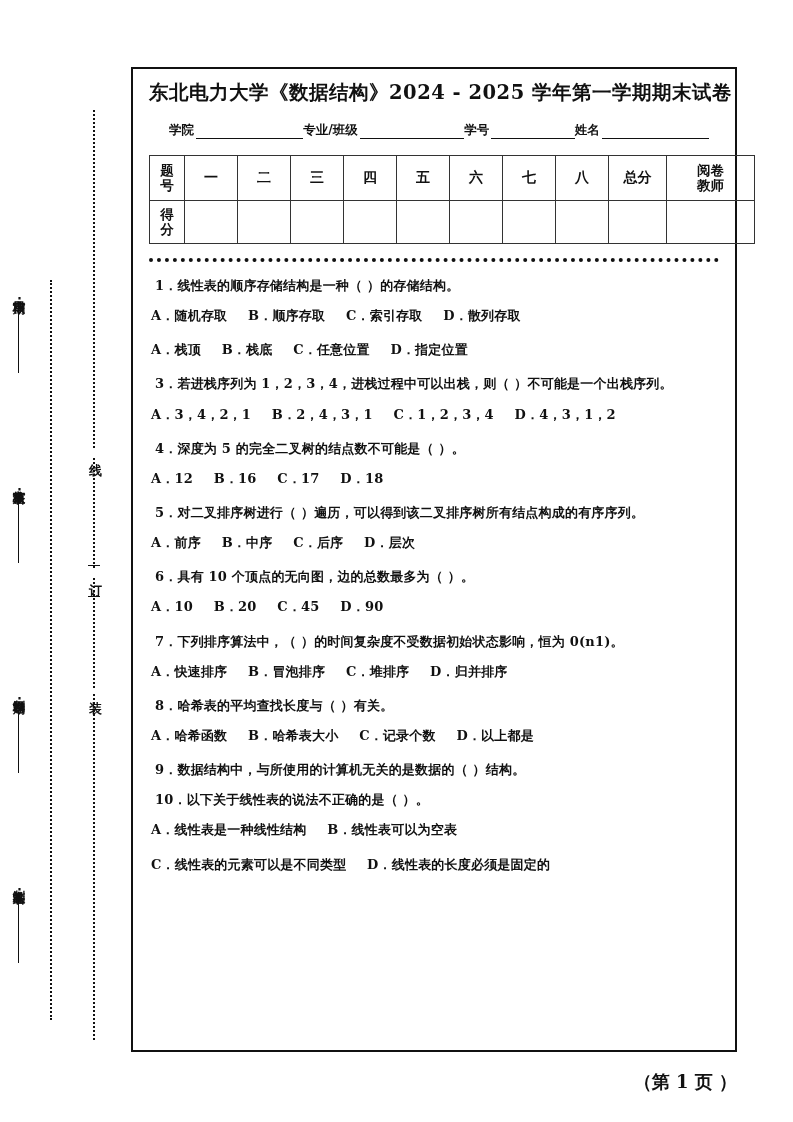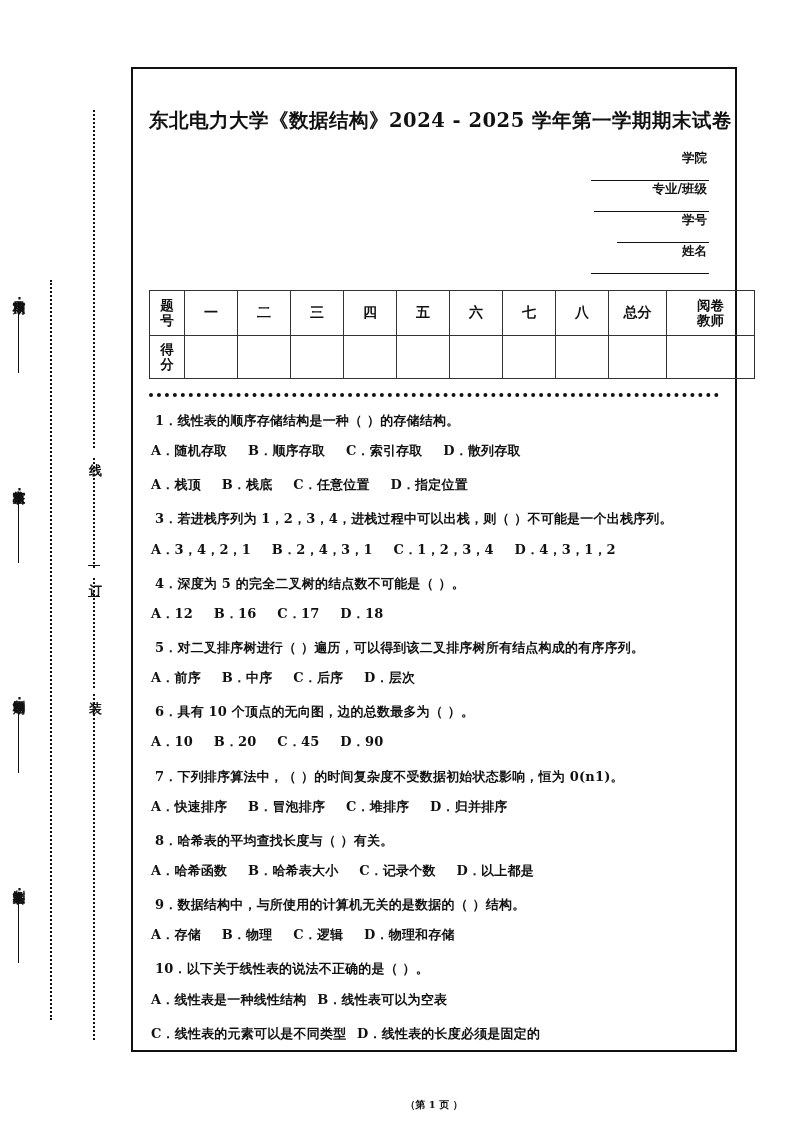--- a/index.html
+++ b/index.html
@@ -85,42 +85,41 @@
 
   
   #exam-frame {
     position: absolute;
     left: 131px;
     top: 67px;
     width: 606px;
     height: 985px;
     border: 2px solid #111;
     box-sizing: border-box;
-    padding: 28px 16px 0 16px;
+    padding: 0 16px 0 16px;
   }
 
   #paper-title {
     text-align: center;
     font-family: "DejaVu Serif", "Liberation Serif", serif;
     font-size: 19.5px;
     font-weight: bold;
     letter-spacing: 0.5px;
     margin: 10px 0 16px 0;
     white-space: nowrap;
   }
 
   
   #identity-row {
     display: flex;
     align-items: flex-end;
     font-size: 12.5px;
     font-family: "DejaVu Serif", "Liberation Serif", serif;
     font-weight: bold;
     margin: 0 10px 16px 20px;
-    flex-direction: column;
   }
   #identity-row .f-label {
     white-space: nowrap;
     padding-right: 2px;
   }
   #identity-row .f-blank {
     border-bottom: 1px solid #111;
     height: 13px;
   }
   .bl-1 { width: 118px; }
@@ -173,31 +172,31 @@
     margin: 0 0 16px 0;
     text-align: justify;
   }
   .q-stem {
     margin: 0 0 10px 4px;
   }
   .q-opts {
     margin: 0 0 14px 0;
   }
   .q-opts .opt { margin-right: 16px; white-space: nowrap; }
-  .q-opts.wide .opt { margin-right: 6px; }
+  .q-opts.wide .opt { margin-right: 16px; }
 
   
   #page-footer {
     position: absolute;
     left: 131px;
-    top: 1098px;
+    top: 1070px;
     width: 606px;
-    text-align: center;
-    font-family: "DejaVu Serif", "Liberation Serif", serif;
-    font-size: 10px;
+    text-align: right;
+    font-family: "DejaVu Serif", "Liberation Serif", serif;
+    font-size: 18px;
     font-weight: bold;
   }
 </style>
 </head>
 <body>
 
 <div id="left-margin">
   <div class="vline-dots"></div>
 
   <div class="vrow" style="top:290px;">
@@ -345,26 +344,20 @@
 
     <div class="q-stem">8．哈希表的平均查找长度与（  ）有关。</div>
     <div class="q-opts">
       <span class="opt">A．哈希函数</span>
       <span class="opt">B．哈希表大小</span>
       <span class="opt">C．记录个数</span>
       <span class="opt">D．以上都是</span>
     </div>
 
     <div class="q-stem">9．数据结构中，与所使用的计算机无关的是数据的（  ）结构。</div>
-    <div class="q-opts">
-      <span class="opt">A．存储</span>
-      <span class="opt">B．物理</span>
-      <span class="opt">C．逻辑</span>
-      <span class="opt">D．物理和存储</span>
-    </div>
 
     <div class="q-stem">10．以下关于线性表的说法不正确的是（  ）。</div>
     <div class="q-opts wide">
       <span class="opt">A．线性表是一种线性结构</span>
       <span class="opt">B．线性表可以为空表</span>
     </div>
     <div class="q-opts wide">
       <span class="opt">C．线性表的元素可以是不同类型</span>
       <span class="opt">D．线性表的长度必须是固定的</span>
     </div>

